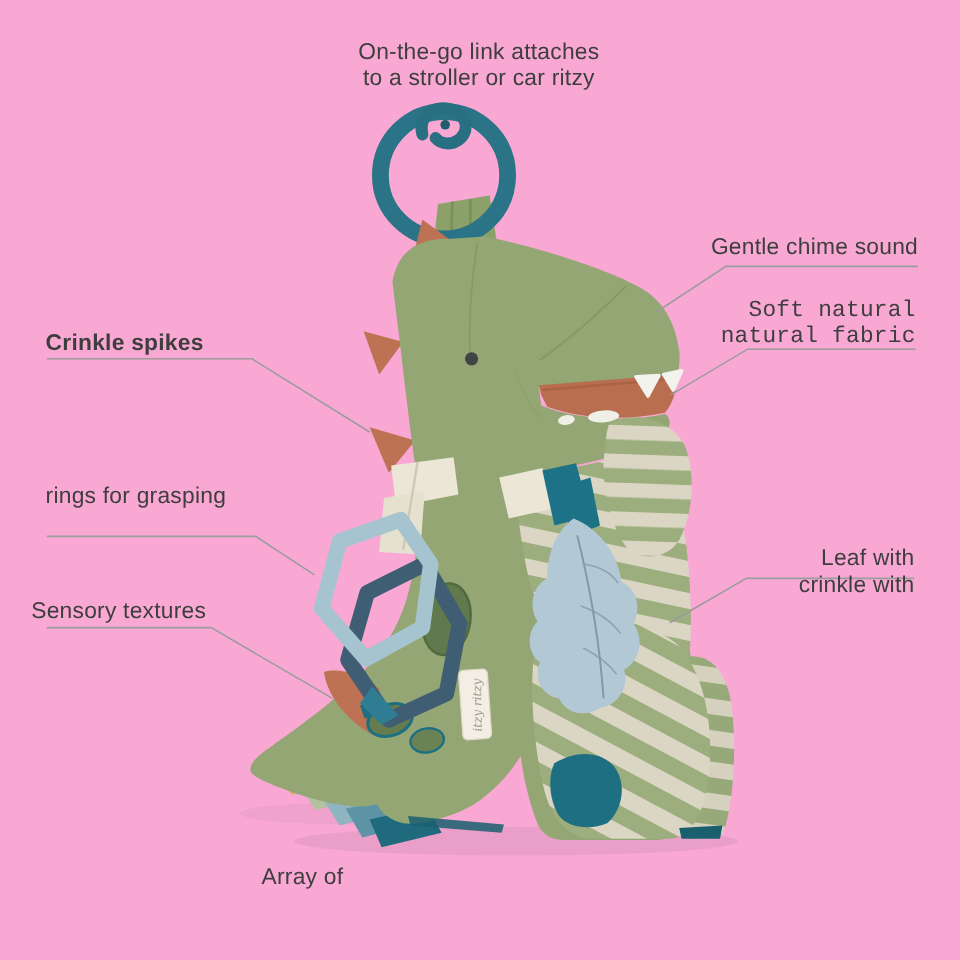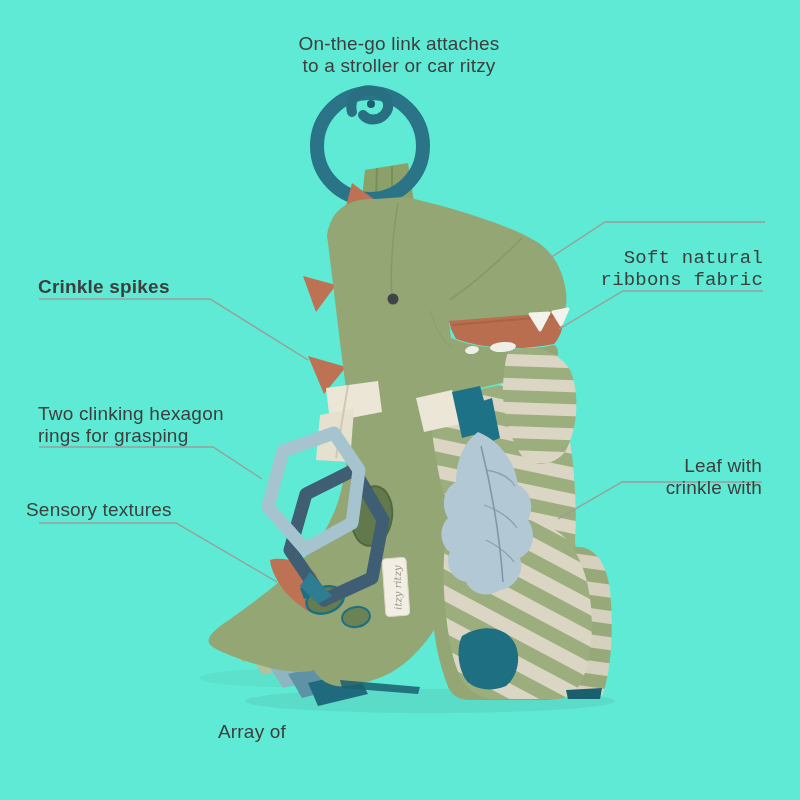--- a/index.html
+++ b/index.html
@@ -1,17 +1,17 @@
 <!DOCTYPE html>
 <html><head>
 <meta charset="utf-8">
 <style>
   html,body{margin:0;padding:0;background:#ffffff;}
   .stage{
-    position:relative;width:800px;height:800px;margin:0 auto;background:#5eead4;
+    position:relative;width:800px;height:800px;margin:0 auto;background:#f9a8d4;
     font-family:"Liberation Sans", sans-serif;overflow:hidden;
   }
   .stage svg{position:absolute;left:0;top:0;}
   .label{
     position:absolute;
     font-family:"Liberation Sans", sans-serif;
     font-size:19px;line-height:22px;font-weight:400;
     color:#3e3e3e;letter-spacing:.2px;white-space:nowrap;
   }
   .label span{display:block;}
@@ -206,32 +206,34 @@
       <polyline points="763,291 623,291 559,329"></polyline>
       <polyline points="762,482 622,482 558,519"></polyline>
     </g>
   </svg>
 
   <div class="label center" style="left:287px;top:33px;width:224px;">
     <span>On-the-go link attaches</span>
     <span>to a stroller or car ritzy</span>
   </div>
 
+  <div class="label right" style="left:515px;top:196px;width:250px;">
+    <span>Gentle chime sound</span>
+  </div>
 
   <div class="label right" style="left:563px;top:247px;width:200px;font-family:Liberation Mono, monospace;">
     <span>Soft natural</span>
-    <span>ribbons fabric</span>
+    <span>natural fabric</span>
   </div>
 
   <div class="label" style="left:38px;top:276px;font-weight:bold;">
     <span>Crinkle spikes</span>
   </div>
 
   <div class="label" style="left:38px;top:403px;">
-    <span>Two clinking hexagon</span>
     <span>rings for grasping</span>
   </div>
 
   <div class="label" style="left:26px;top:499px;">
     <span>Sensory textures</span>
   </div>
 
   <div class="label right" style="left:562px;top:437px;width:200px;margin-top:18px;">
     <span>Leaf with</span>
     <span>crinkle with</span>

